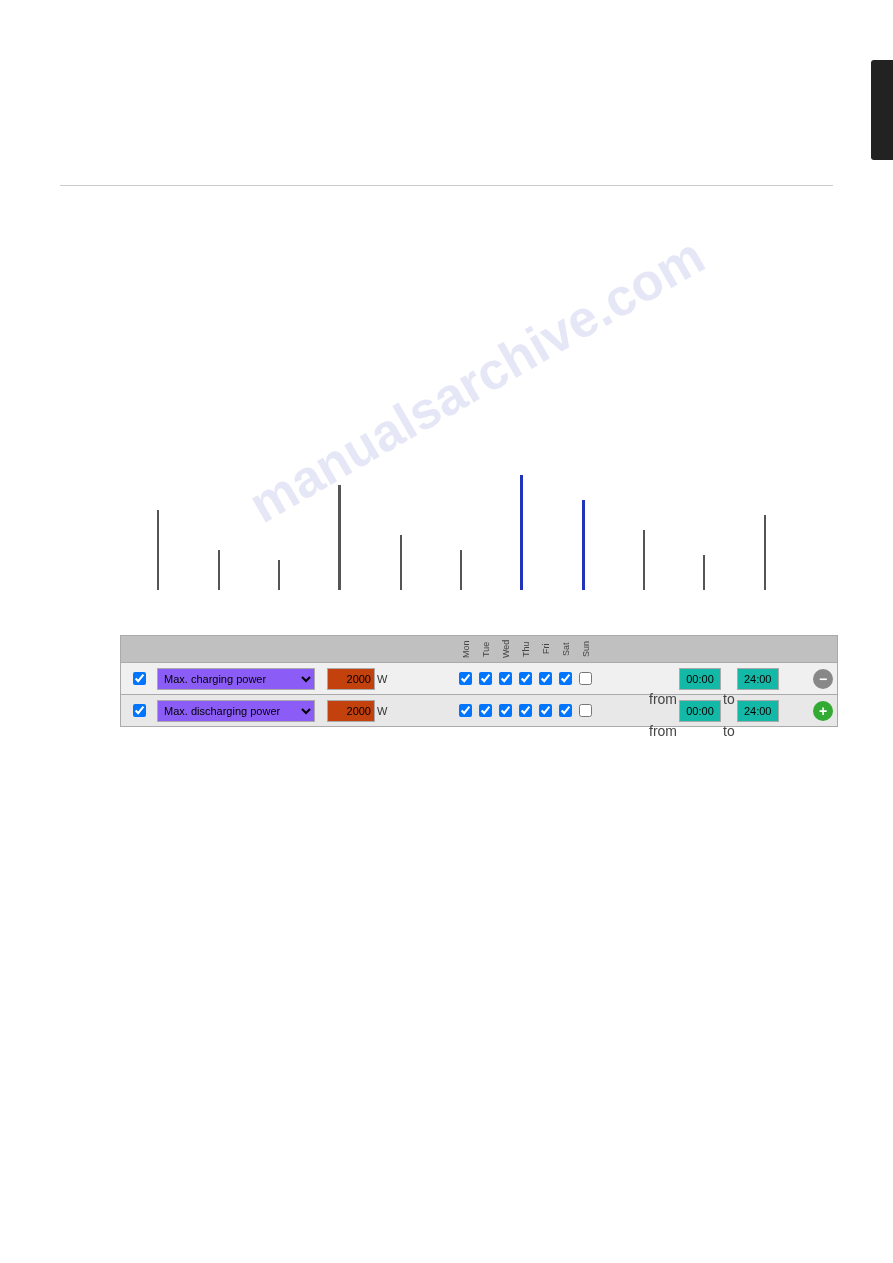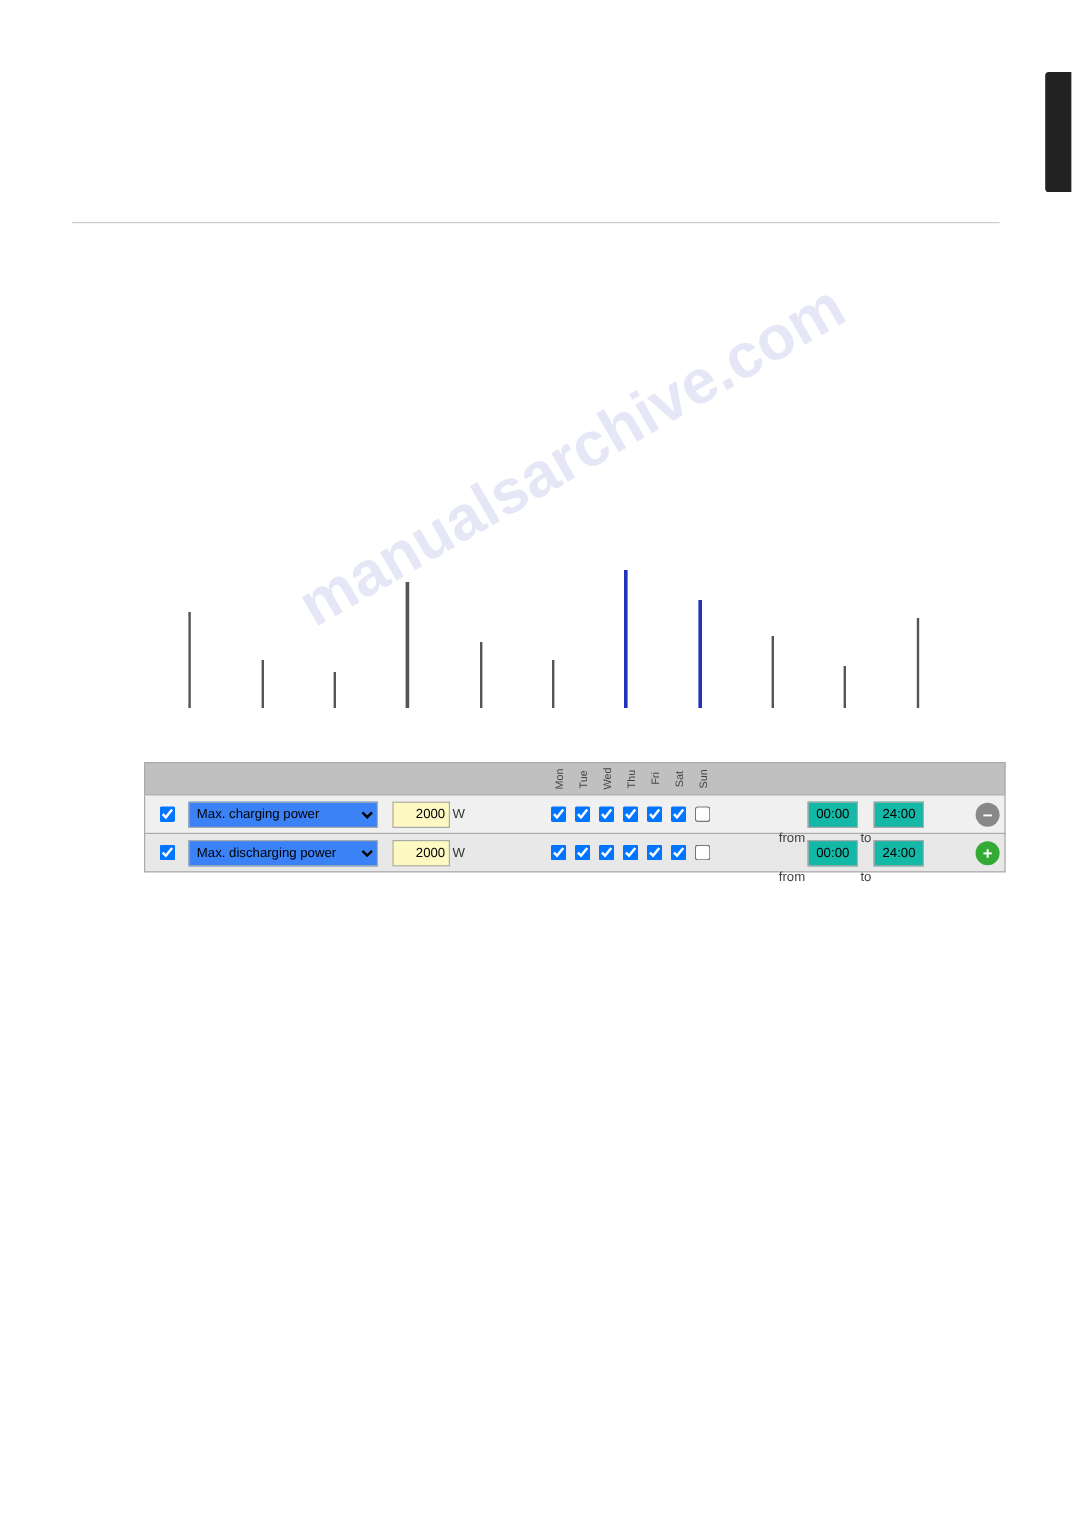--- a/index.html
+++ b/index.html
@@ -140,51 +140,51 @@
       display: flex;
       flex-direction: column;
       align-items: center;
       width: 18px;
     }
 
     select.type-select {
       width: 158px;
       height: 22px;
       font-size: 11px;
-      background: #3b82f6;
+      background: #8b5cf6;
       border: 1px solid #aaa;
       padding: 1px 2px;
     }
 
     input.value-input {
       width: 48px;
       height: 22px;
       border: 1px solid #aaa;
       text-align: right;
       font-size: 11px;
-      background: #fef9c3;
+      background: #c2410c;
       padding-right: 3px;
     }
 
     .unit-label {
       font-size: 11px;
       color: #333;
     }
 
     input.time-input {
       width: 42px;
       height: 22px;
       border: 1px solid #aaa;
       text-align: center;
       font-size: 11px;
       background: #14b8a6;
     }
 
     .from-label, .to-label {
-      font-size: 11px;
+      font-size: 14px;
       color: #444;
       margin-top: 40px;
     }
 
     .btn-remove {
       width: 20px;
       height: 20px;
       border-radius: 50%;
       background: #888;
       border: none;

